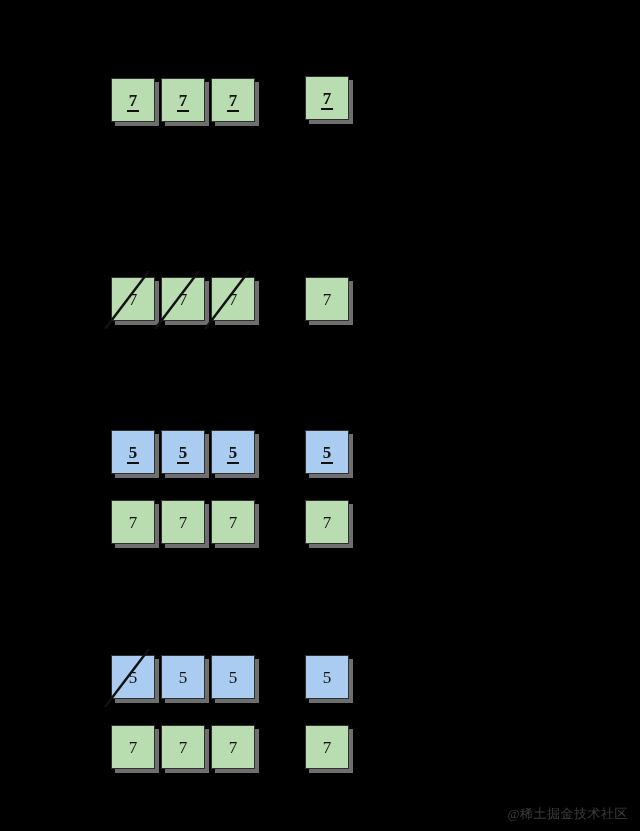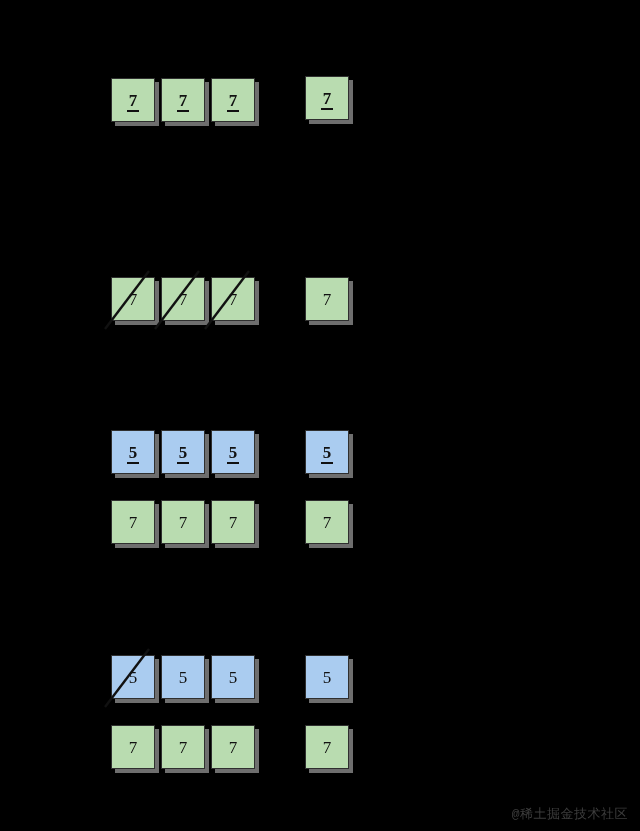--- a/index.html
+++ b/index.html
@@ -86,21 +86,21 @@
   }
 
   
   .watermark {
     position: absolute;
     right: 12px;
     bottom: 8px;
     color: #3d3d3d;
     font-size: 13px;
     letter-spacing: 0.5px;
-    font-family: Liberation Mono, monospace;
+    font-family: Liberation Serif, serif;
     white-space: nowrap;
     margin-left: 23px;
   }
 </style>
 </head>
 <body>
 
 <div class="canvas">
 
   <div class="cell-row" style="left:111px; top:78px;">

